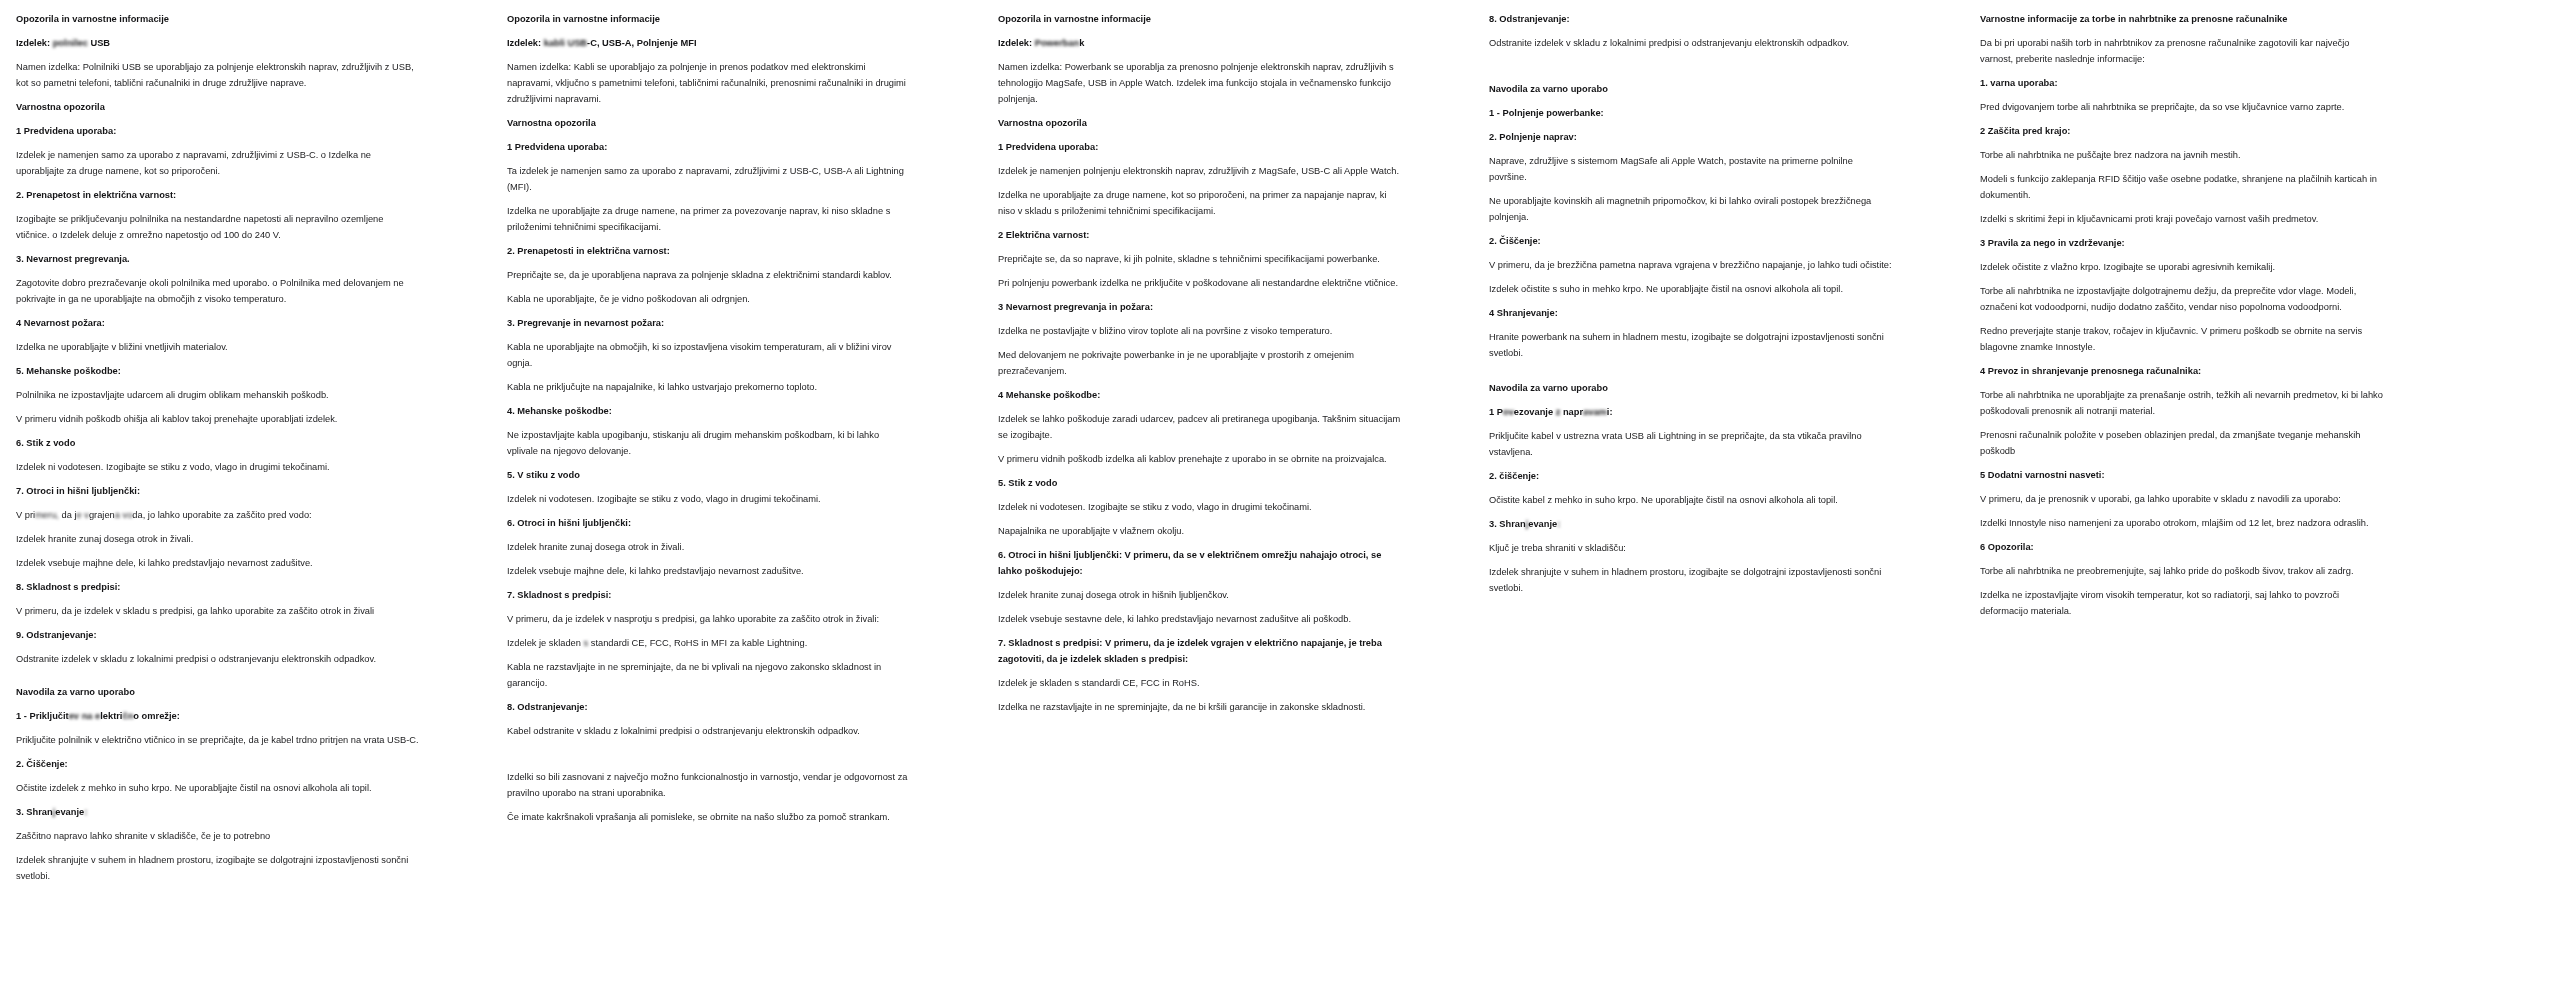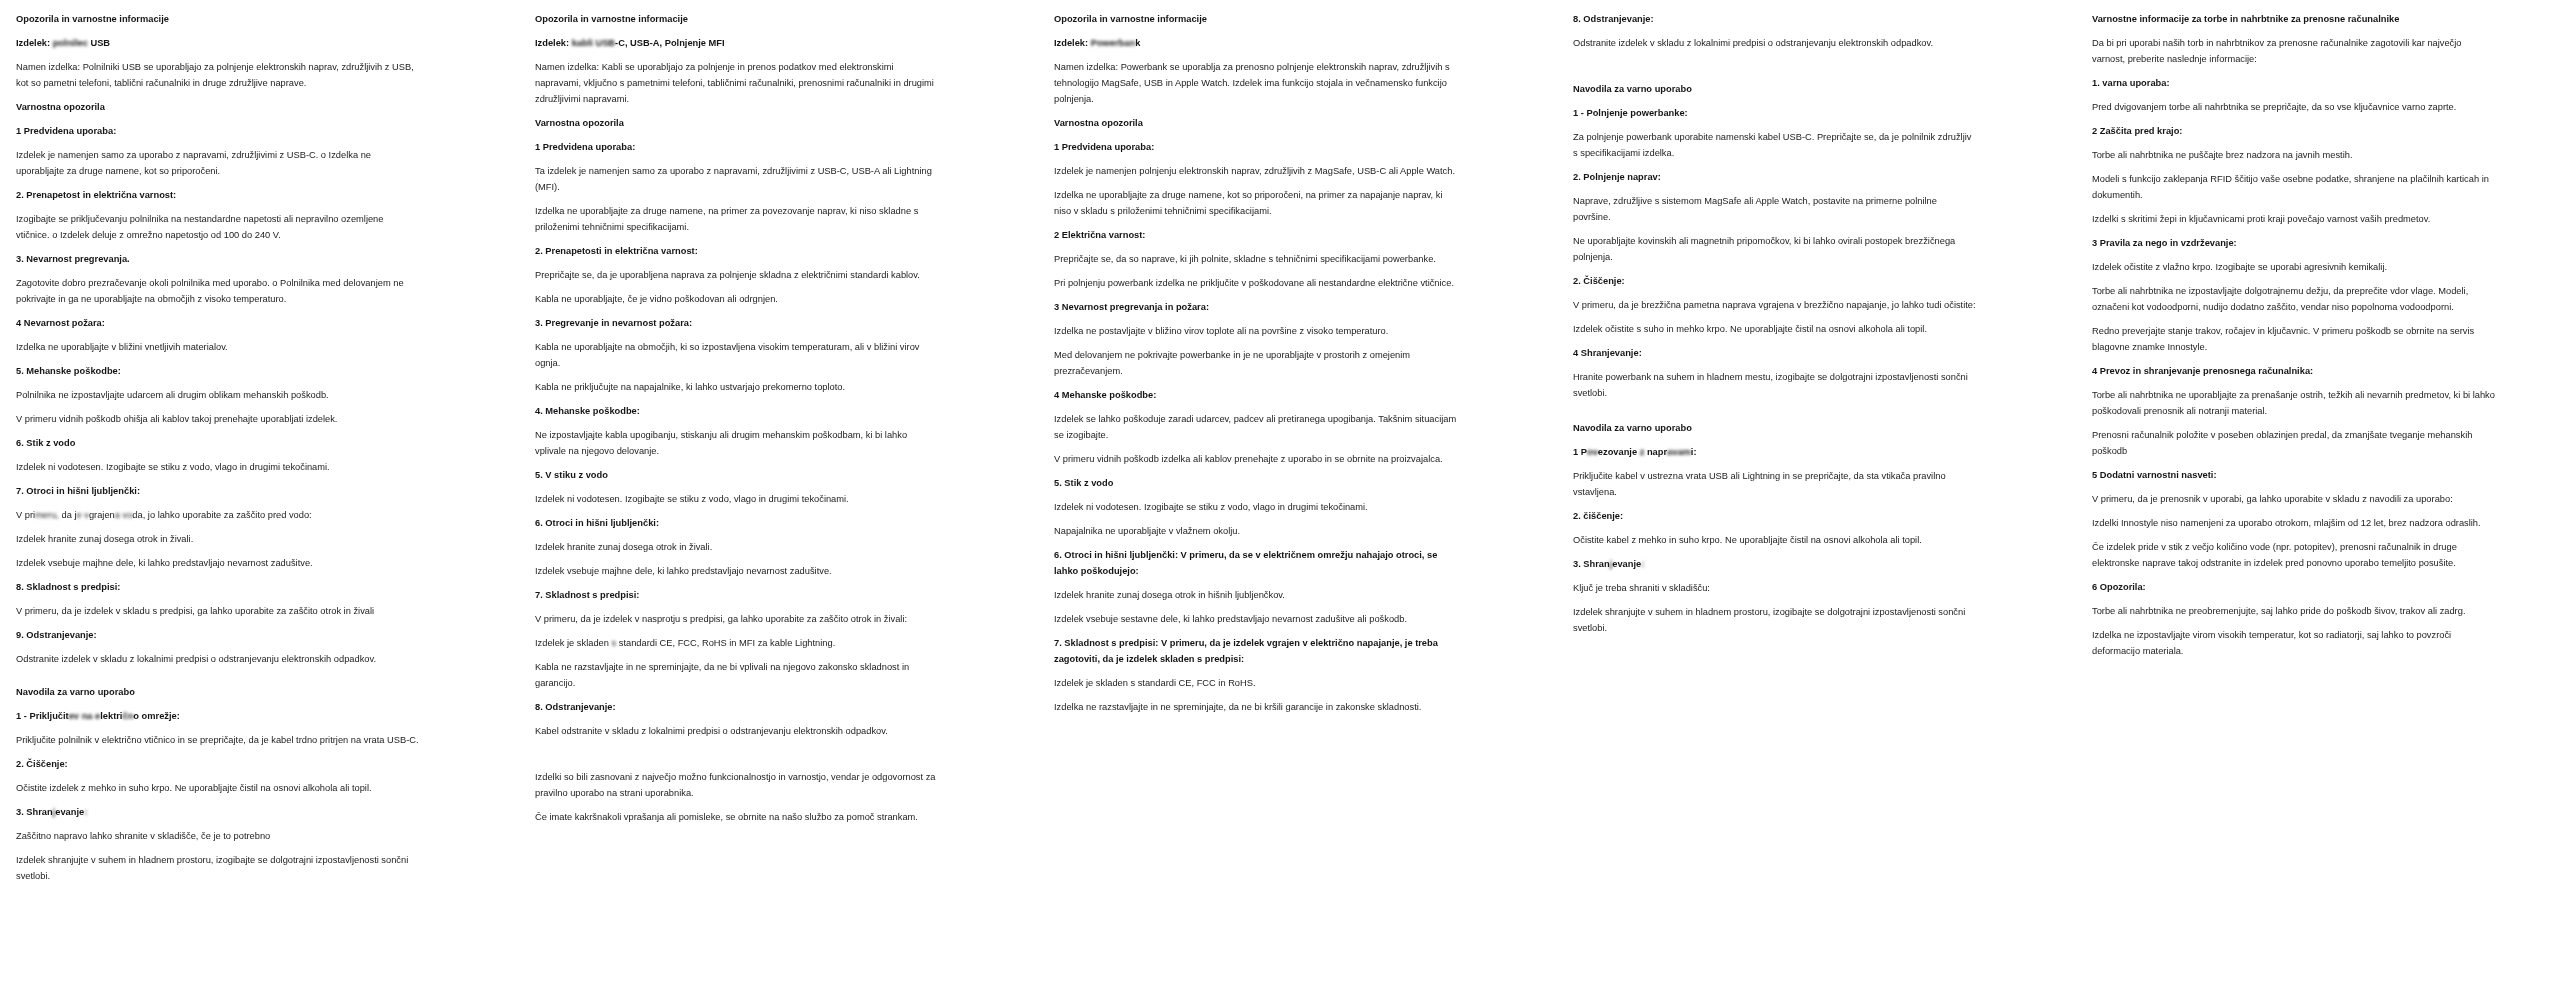--- a/index.html
+++ b/index.html
@@ -8,21 +8,21 @@
     padding: 0;
     background: #ffffff;
     width: 2576px;
     height: 1006px;
     overflow: hidden;
   }
   #document-page {
     box-sizing: border-box;
     display: flex;
     padding: 10.5px 0 0 16px;
-    gap: 116px;
+    gap: 88px;
     font-family: "Liberation Sans", "DejaVu Sans", sans-serif;
     font-size: 9.3px;
     line-height: 16px;
     color: #1c1c1e;
   }
   .col {
     flex: 0 0 403px;
     width: 403px;
   }
   .col p, .col h3 {
@@ -140,21 +140,20 @@
       <h3><span>7. Skladnost s predpisi: V primeru, da je izdelek vgrajen v električno napajanje, je treba zagotoviti, da je izdelek skladen s predpisi:</span></h3>
       <p><span>Izdelek je skladen s standardi CE, FCC in RoHS.</span></p>
       <p><span>Izdelka ne razstavljajte in ne spreminjajte, da ne bi kršili garancije in zakonske skladnosti.</span></p>
     </div>
     <div class="col">
       <h3><span>8. Odstranjevanje:</span></h3>
       <p><span>Odstranite izdelek v skladu z lokalnimi predpisi o odstranjevanju elektronskih odpadkov.</span></p>
       <div class="spacer" style="height: 22.5px;"></div>
       <h3><span>Navodila za varno uporabo</span></h3>
       <h3><span>1 - Polnjenje powerbanke:</span></h3>
-      <p><span>Za polnjenje powerbank uporabite namenski kabel USB-C. Prepričajte se, da je polnilnik združljiv s specifikacijami izdelka.</span></p>
       <h3><span>2. Polnjenje naprav:</span></h3>
       <p><span>Naprave, združljive s sistemom MagSafe ali Apple Watch, postavite na primerne polnilne površine.</span></p>
       <p><span>Ne uporabljajte kovinskih ali magnetnih pripomočkov, ki bi lahko ovirali postopek brezžičnega polnjenja.</span></p>
       <h3><span>2. Čiščenje:</span></h3>
       <p><span>V primeru, da je brezžična pametna naprava vgrajena v brezžično napajanje, jo lahko tudi očistite:</span></p>
       <p><span>Izdelek očistite s suho in mehko krpo. Ne uporabljajte čistil na osnovi alkohola ali topil.</span></p>
       <h3><span>4 Shranjevanje:</span></h3>
       <p><span>Hranite powerbank na suhem in hladnem mestu, izogibajte se dolgotrajni izpostavljenosti sončni svetlobi.</span></p>
       <div class="spacer" style="height: 11.3px;"></div>
       <h3><span>Navodila za varno uporabo</span></h3>
@@ -178,19 +177,18 @@
       <h3><span>3 Pravila za nego in vzdrževanje:</span></h3>
       <p><span>Izdelek očistite z vlažno krpo. Izogibajte se uporabi agresivnih kemikalij.</span></p>
       <p><span>Torbe ali nahrbtnika ne izpostavljajte dolgotrajnemu dežju, da preprečite vdor vlage. Modeli, označeni kot vodoodporni, nudijo dodatno zaščito, vendar niso popolnoma vodoodporni.</span></p>
       <p><span>Redno preverjajte stanje trakov, ročajev in ključavnic. V primeru poškodb se obrnite na servis blagovne znamke Innostyle.</span></p>
       <h3><span>4 Prevoz in shranjevanje prenosnega računalnika:</span></h3>
       <p><span>Torbe ali nahrbtnika ne uporabljajte za prenašanje ostrih, težkih ali nevarnih predmetov, ki bi lahko poškodovali prenosnik ali notranji material.</span></p>
       <p><span>Prenosni računalnik položite v poseben oblazinjen predal, da zmanjšate tveganje mehanskih poškodb</span></p>
       <h3><span>5 Dodatni varnostni nasveti:</span></h3>
       <p><span>V primeru, da je prenosnik v uporabi, ga lahko uporabite v skladu z navodili za uporabo:</span></p>
       <p><span>Izdelki Innostyle niso namenjeni za uporabo otrokom, mlajšim od 12 let, brez nadzora odraslih.</span></p>
-      <p><span>Če izdelek pride v stik z večjo količino vode (npr. potopitev), prenosni računalnik in druge elektronske naprave takoj odstranite in izdelek pred ponovno uporabo temeljito posušite.</span></p>
       <h3><span>6 Opozorila:</span></h3>
       <p><span>Torbe ali nahrbtnika ne preobremenjujte, saj lahko pride do poškodb šivov, trakov ali zadrg.</span></p>
       <p><span>Izdelka ne izpostavljajte virom visokih temperatur, kot so radiatorji, saj lahko to povzroči deformacijo materiala.</span></p>
     </div>
   </div>
 
 
 </body></html>

